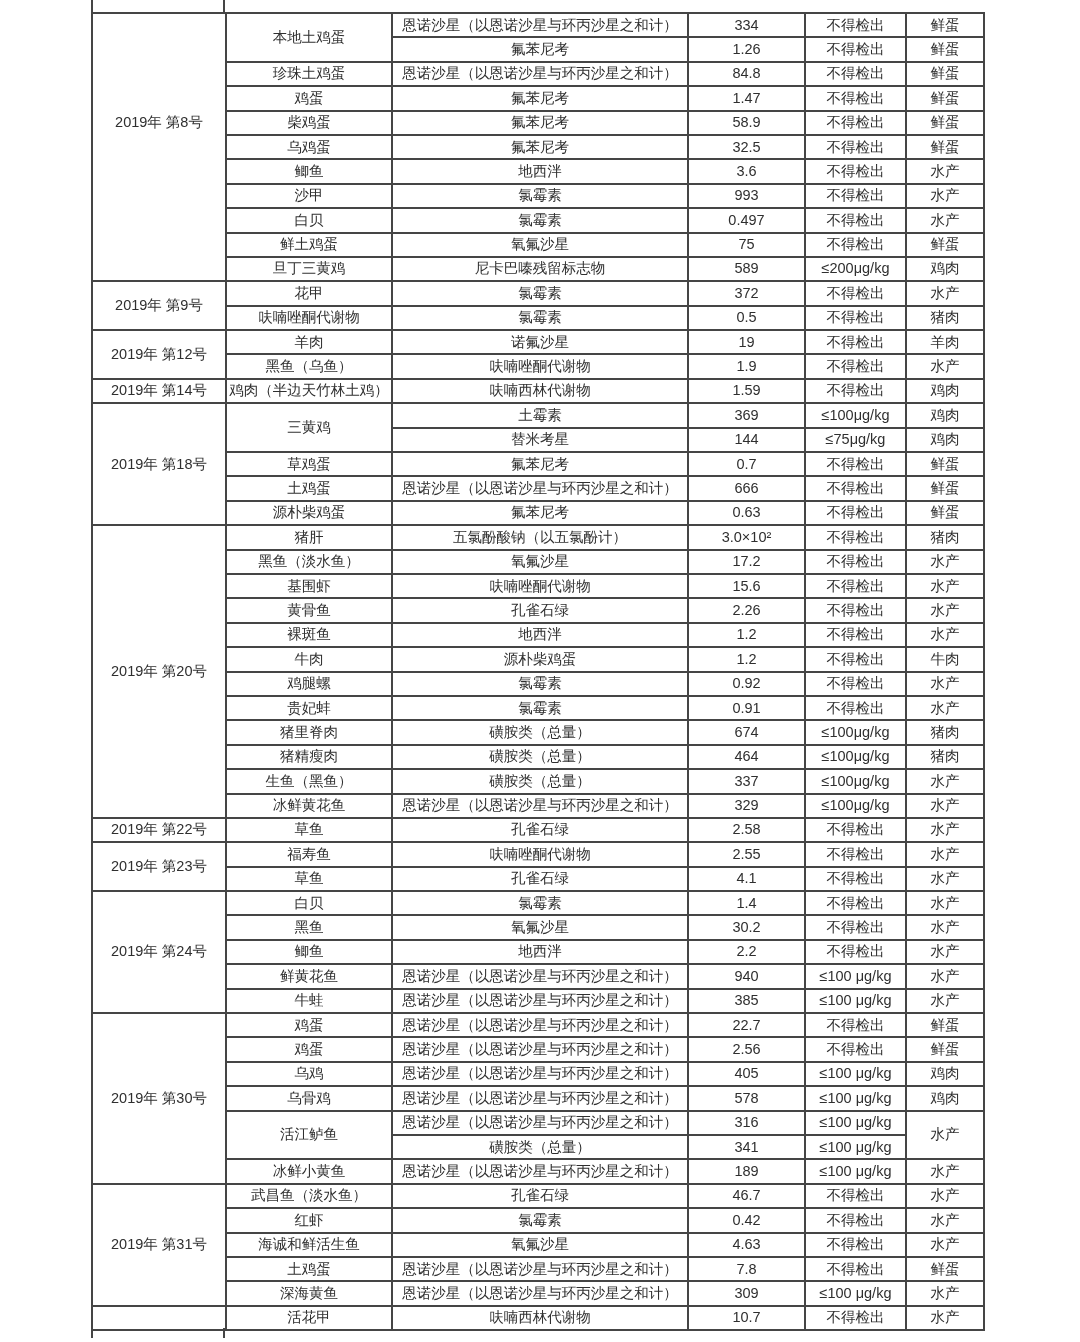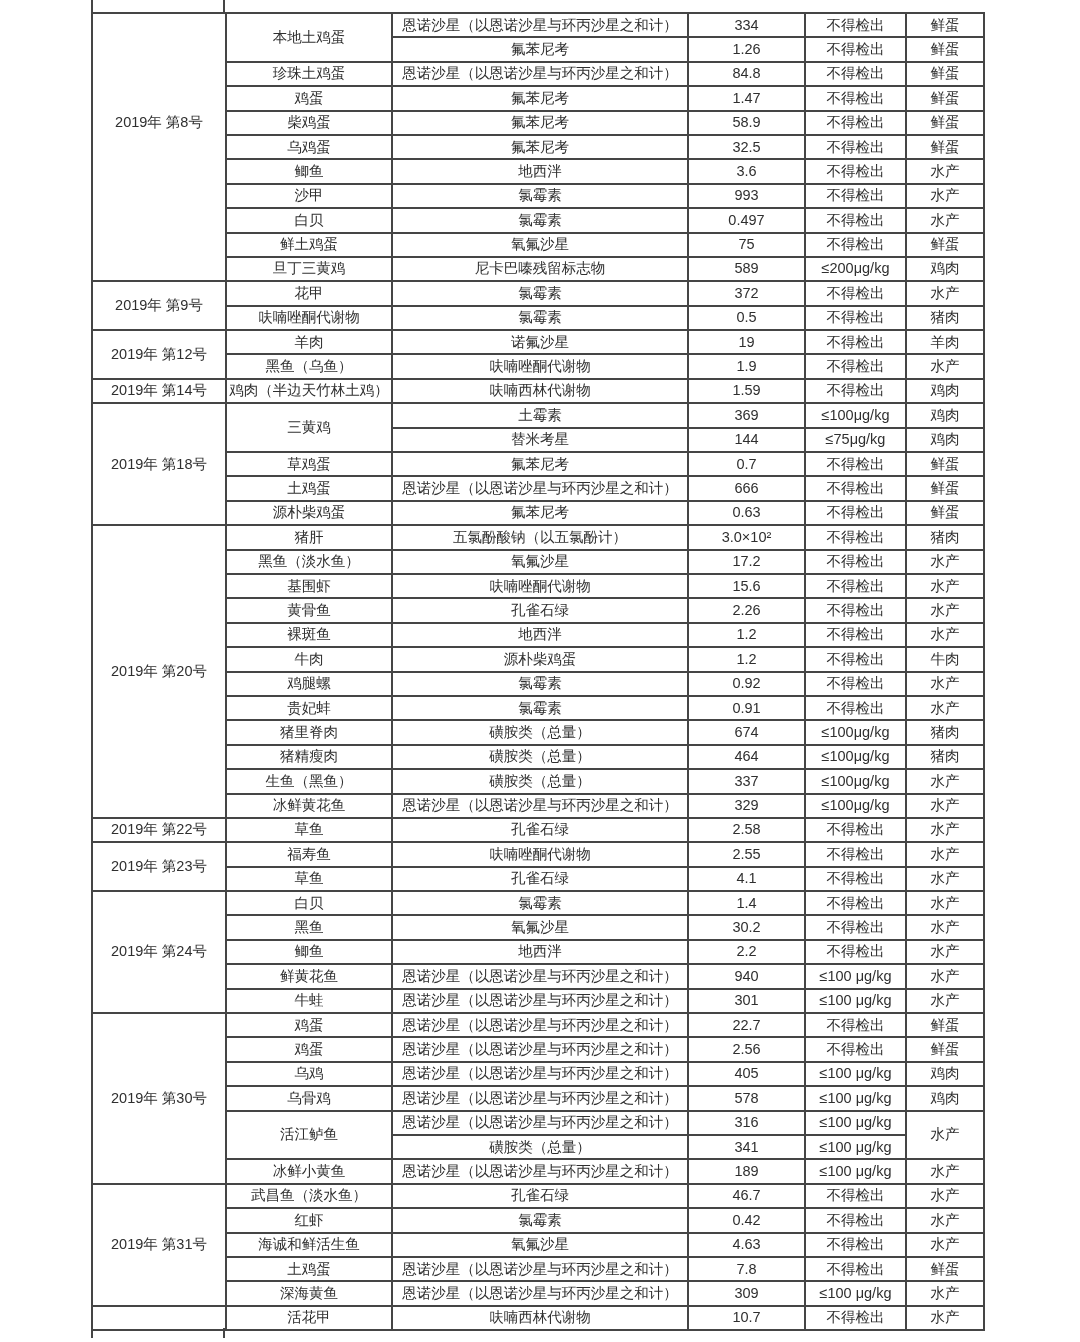--- a/index.html
+++ b/index.html
@@ -349,21 +349,21 @@
         <tr>
           <td>鲜黄花鱼</td>
           <td>恩诺沙星（以恩诺沙星与环丙沙星之和计）</td>
           <td>940</td>
           <td>≤100 μg/kg</td>
           <td>水产</td>
         </tr>
         <tr>
           <td>牛蛙</td>
           <td>恩诺沙星（以恩诺沙星与环丙沙星之和计）</td>
-          <td>301</td>
+          <td>385</td>
           <td>≤100 μg/kg</td>
           <td>水产</td>
         </tr>
         <tr>
           <td rowspan="7"><span>2019年 第30号</span></td>
           <td>鸡蛋</td>
           <td>恩诺沙星（以恩诺沙星与环丙沙星之和计）</td>
           <td>22.7</td>
           <td>不得检出</td>
           <td>鲜蛋</td>

